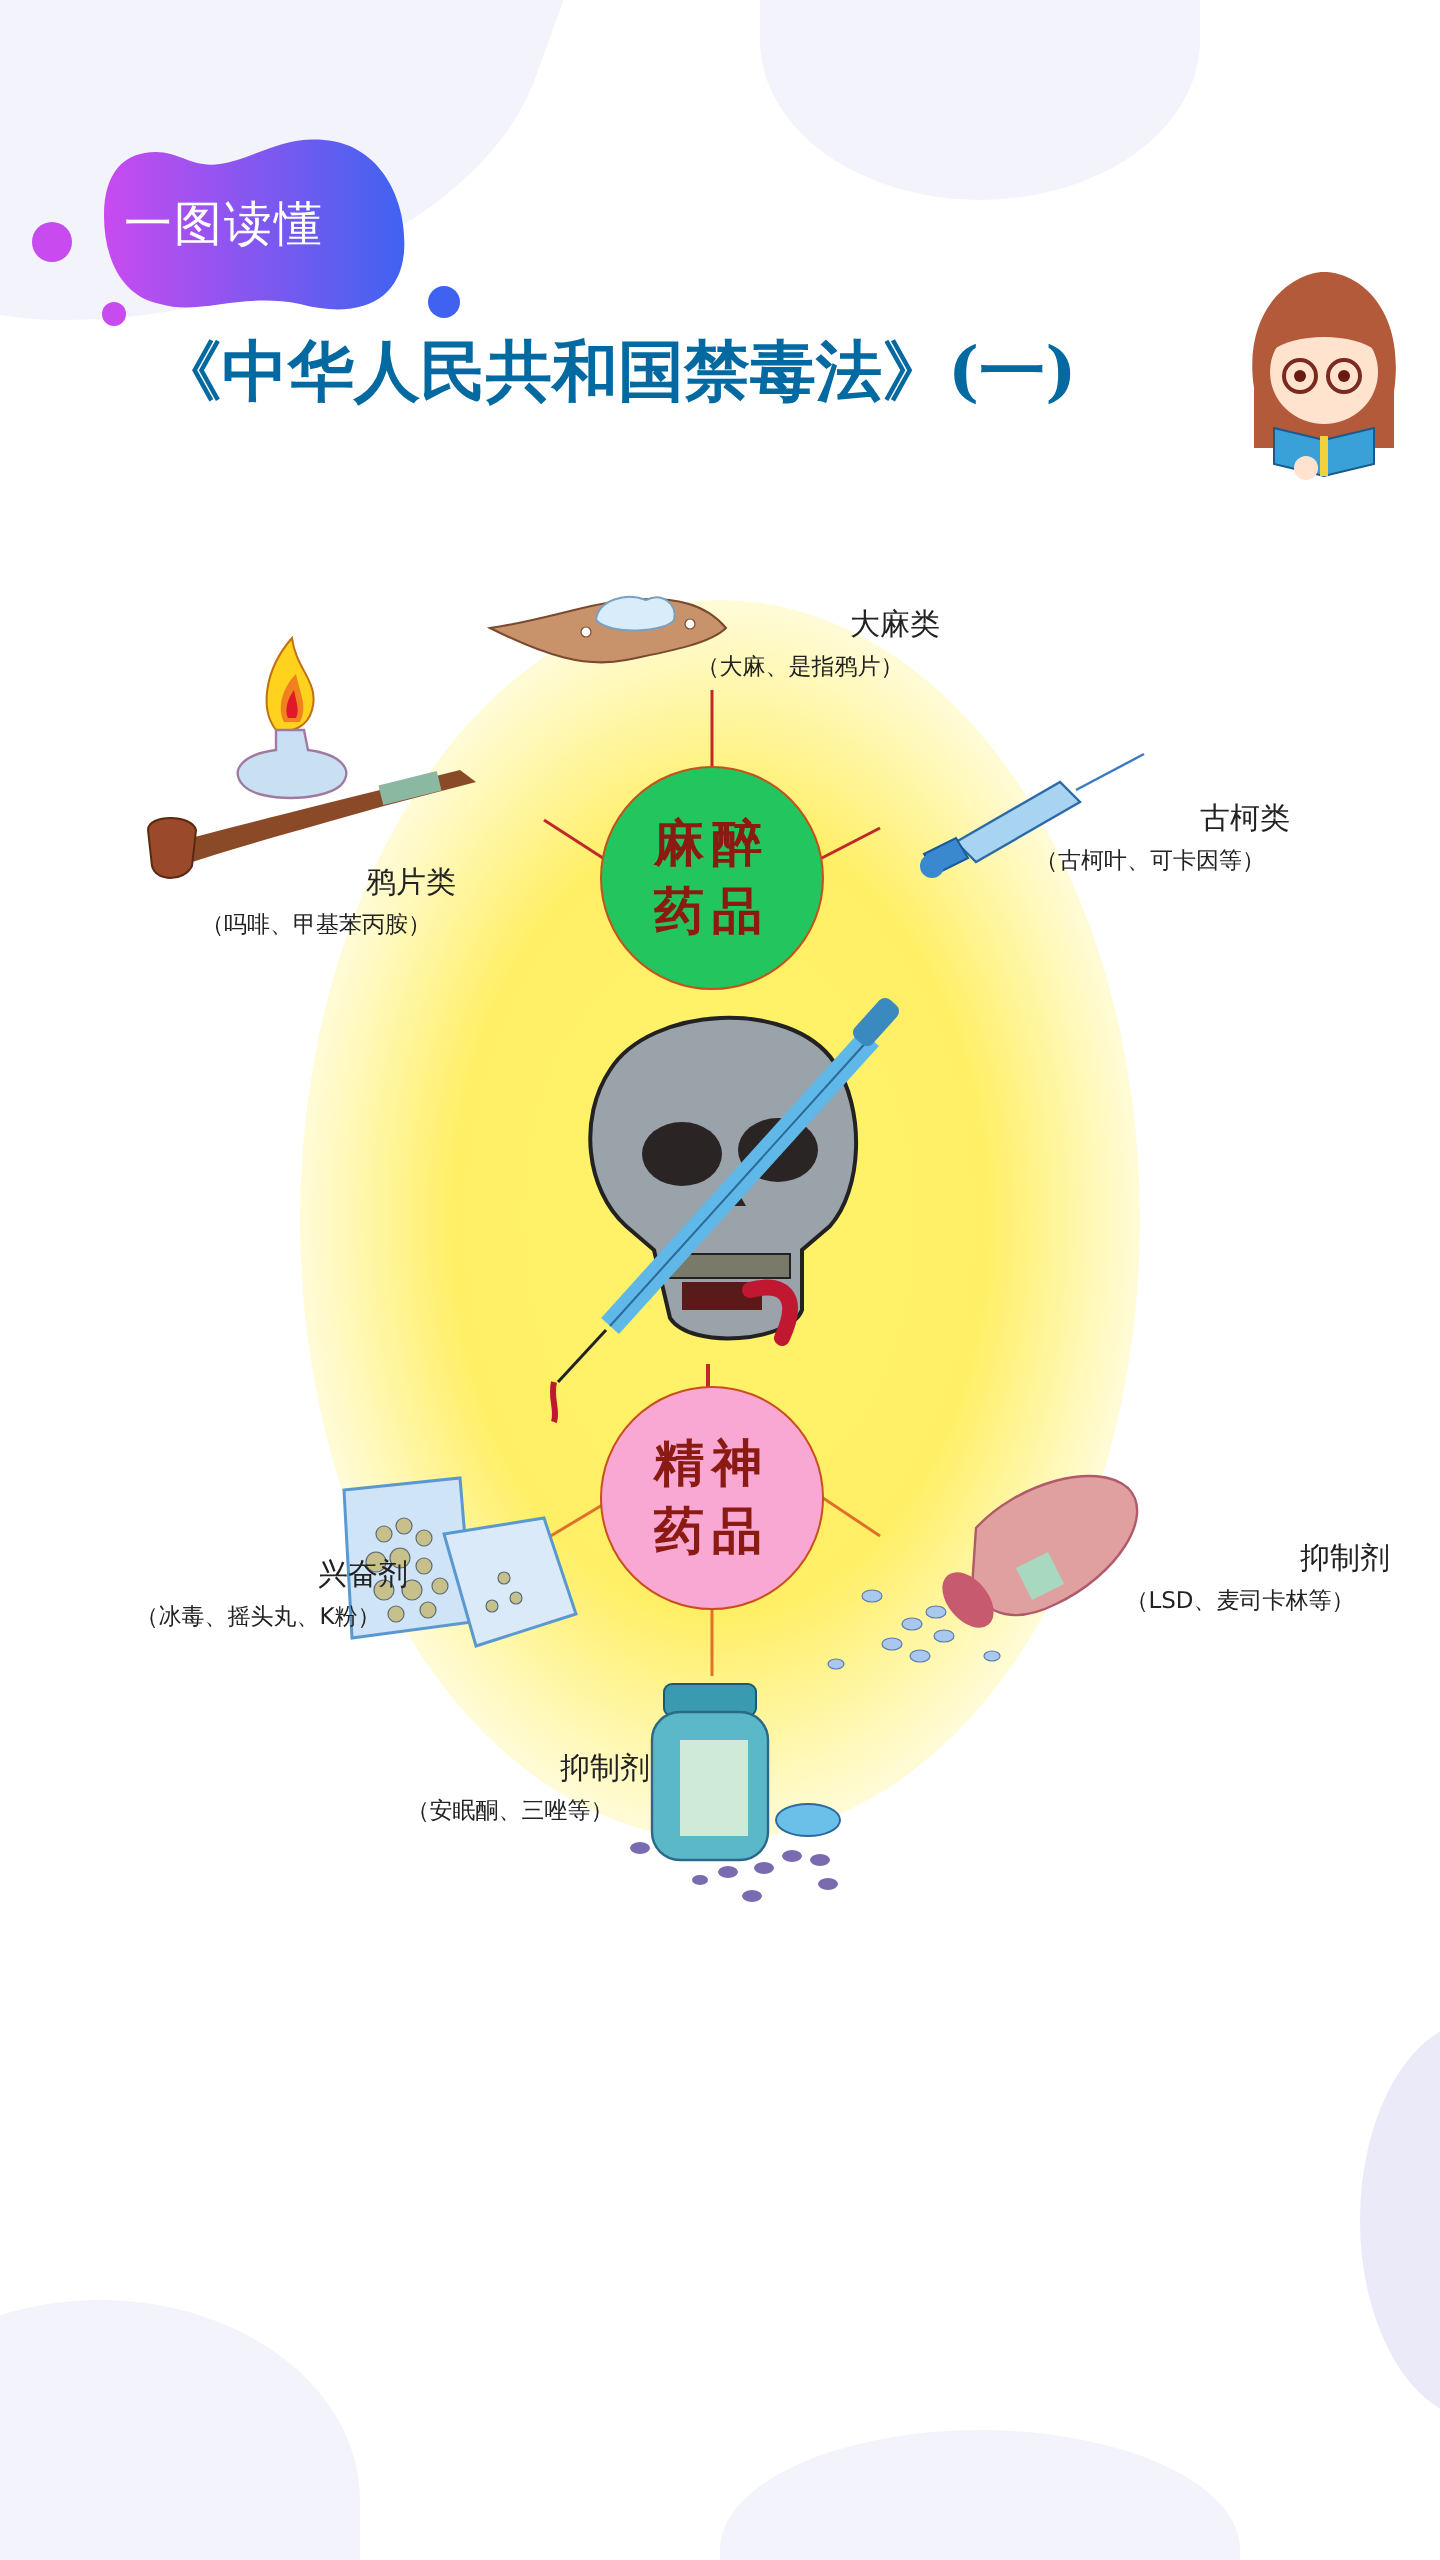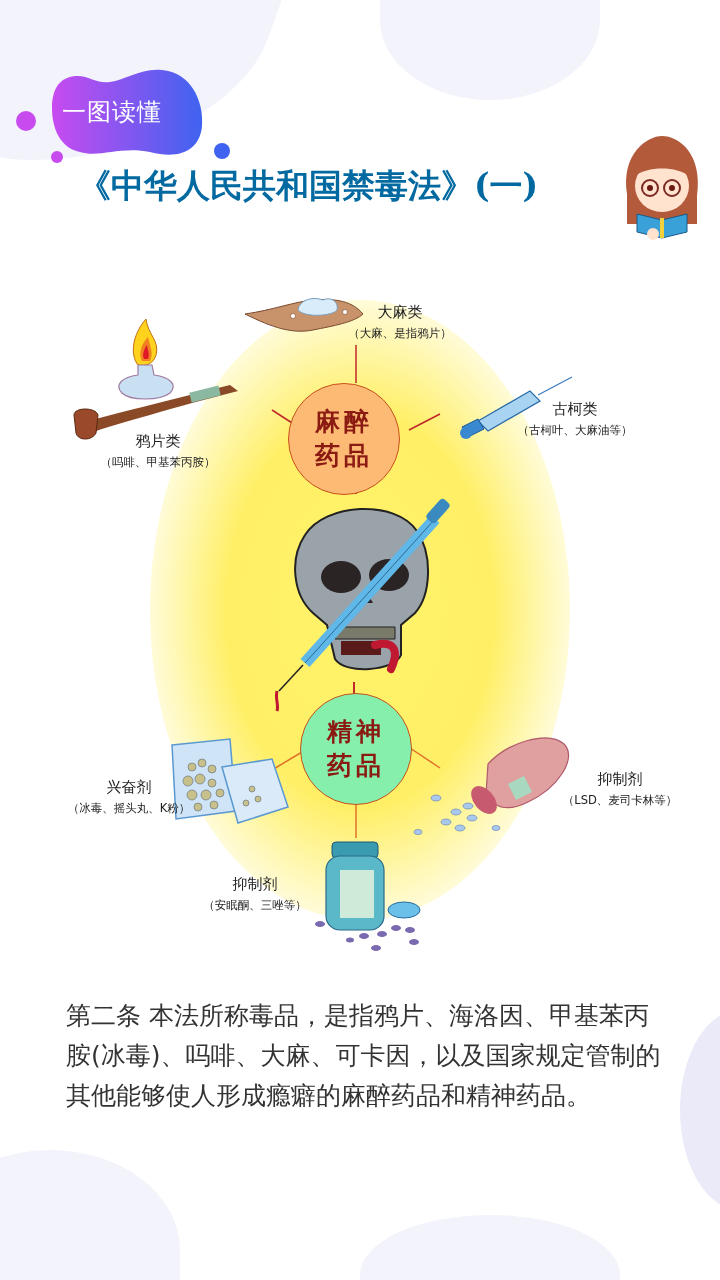--- a/index.html
+++ b/index.html
@@ -5,24 +5,24 @@
   * { box-sizing: border-box; margin: 0; padding: 0; }
   html, body { width: 720px; height: 1280px; overflow: hidden; background: #ffffff; }
   body { position: relative; font-family: "DejaVu Sans", "Liberation Sans", sans-serif; }
   .bg-shape { position: absolute; background: #f3f3fb; }
   .badge-text { position: absolute; left: 62px; top: 96px; font-size: 24px; color: #fff; letter-spacing: 1px; }
   .main-title { position: absolute; left: 78px; top: 164px; font-family: "DejaVu Serif", "Liberation Serif", serif; font-weight: bold; font-size: 33px; color: #0369a1; letter-spacing: 0px; white-space: nowrap; }
   .glow { position: absolute; left: 150px; top: 300px; width: 420px; height: 620px; border-radius: 50%;
     background: radial-gradient(ellipse at center, #fff36a 0%, #ffef66 45%, rgba(255,245,150,0.6) 65%, rgba(255,255,255,0) 80%); }
   .cat-circle { position: absolute; width: 112px; height: 112px; border-radius: 50%; display: flex; flex-direction: column; align-items: center; justify-content: center;
     font-family: "DejaVu Serif", "Liberation Serif", serif; font-weight: bold; font-size: 25px; line-height: 34px; color: #8a1a12; letter-spacing: 4px; }
-  .cat-narc { left: 288px; top: 383px; background: #fdba74; border: 1.5px solid #c8501c; }
-  .cat-psych { left: 300px; top: 693px; background: #86efac; border: 1.5px solid #c8501c; }
+  .cat-narc { left: 300px; top: 383px; background: #22c55e; border: 1.5px solid #c8501c; }
+  .cat-psych { left: 300px; top: 693px; background: #f9a8d4; border: 1.5px solid #c8501c; }
   .label { position: absolute; text-align: center; color: #222; }
-  .label .name { font-size: 15px; display: block; }
+  .label .name { font-size: 15px; display: block; text-align: right; }
   .label .sub { font-size: 11.5px; display: block; margin-top: 4px; white-space: nowrap; }
   .law-text { position: absolute; left: 66px; top: 996px; width: 600px; font-size: 25px; line-height: 40px; color: #333; }
   .law-text p { margin: 0; }
   svg { position: absolute; overflow: visible; }
 </style>
 </head>
 <body>
 
 <div class="bg-shape" style="left:-60px;top:-40px;width:320px;height:200px;border-radius:0 0 60% 40%;transform:skewX(-20deg);"></div>
 <div class="bg-shape" style="left:380px;top:-60px;width:220px;height:160px;border-radius:0 0 50% 50%;"></div>
@@ -109,21 +109,21 @@
 </div>
 
 <svg width="120" height="70" style="left:458px;top:375px;">
   <line x1="80" y1="20" x2="114" y2="2" stroke="#3a7ac0" stroke-width="1.2"></line>
   <path d="M20 46 L72 16 L82 26 L30 56 Z" fill="#a8d4f2" stroke="#2a6aa8" stroke-width="1.2"></path>
   <path d="M4 52 L20 44 L26 54 L10 62 Z" fill="#3a88d0" stroke="#1a5a98" stroke-width="1"></path>
   <circle cx="8" cy="58" r="6" fill="#3a88d0"></circle>
 </svg>
 <div class="label" style="left:505px;top:400px;width:140px;">
   <span class="name">古柯类</span>
-  <span class="sub">（古柯叶、大麻油等）</span>
+  <span class="sub">（古柯叶、可卡因等）</span>
 </div>
 
 <svg width="200" height="220" style="left:265px;top:495px;">
   <path d="M40 40 C60 8 130 4 152 36 C168 60 166 100 150 118 L136 130 L136 160 C130 176 80 180 70 164 L62 130 L48 118 C28 100 24 64 40 40 Z" fill="#9aa2aa" stroke="#222" stroke-width="2"></path>
   <ellipse cx="76" cy="82" rx="20" ry="16" fill="#2a2424"></ellipse>
   <ellipse cx="124" cy="80" rx="20" ry="16" fill="#2a2424"></ellipse>
   <path d="M92 108 L100 94 L108 108 Z" fill="#2a2424"></path>
   <path d="M70 132 L130 132 L130 144 L70 144 Z" fill="#7a7a6a" stroke="#222" stroke-width="1"></path>
   <rect x="76" y="146" width="40" height="14" fill="#5a1a1a"></rect>
   <path d="M110 150 C126 146 136 152 126 174" stroke="#c01830" stroke-width="8" fill="none" stroke-linecap="round"></path>
@@ -194,14 +194,13 @@
     <ellipse cx="60" cy="110" rx="5" ry="3"></ellipse>
       <ellipse cx="34" cy="102" rx="4" ry="2.5"></ellipse>
   </g>
 </svg>
 <div class="label" style="left:185px;top:875px;width:140px;">
   <span class="name">抑制剂</span>
   <span class="sub">（安眠酮、三唑等）</span>
 </div>
 
 <div class="law-text">
-  <p>第二条 本法所称毒品，是指鸦片、海洛因、甲基苯丙胺(冰毒)、吗啡、大麻、可卡因，以及国家规定管制的其他能够使人形成瘾癖的麻醉药品和精神药品。</p>
 </div>
 
 </body></html>

